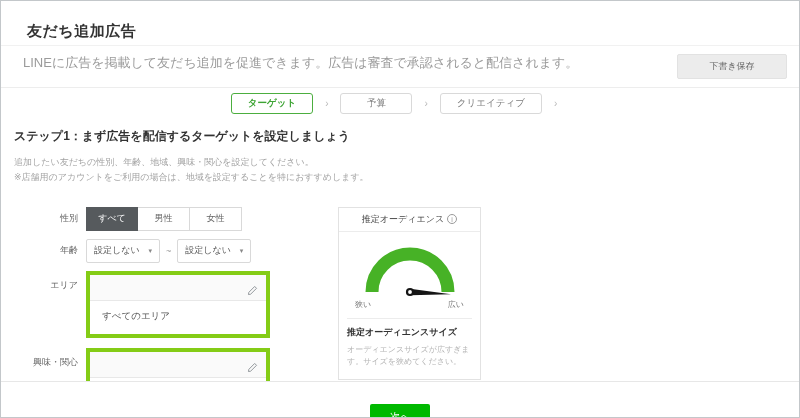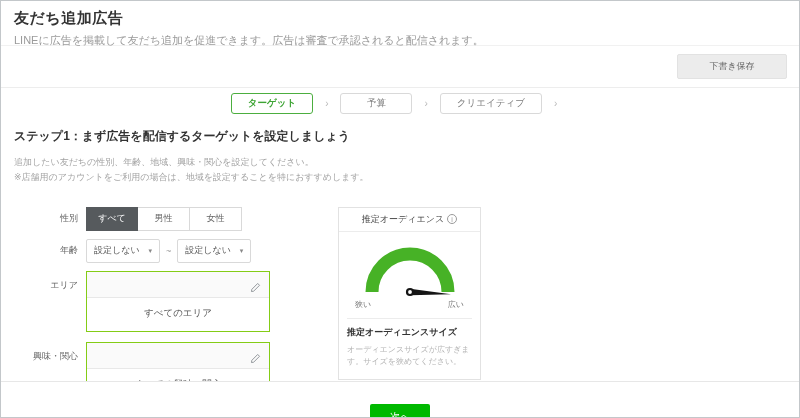--- a/index.html
+++ b/index.html
@@ -3,22 +3,22 @@
 <meta charset="utf-8">
 <style>
   html,body{margin:0;padding:0;background:#fff;}
   .page{
     position:relative;width:800px;height:418px;box-sizing:border-box;
     border:1px solid #c3c7ca;background:#fff;overflow:hidden;
     font-family:"Liberation Sans","DejaVu Sans",sans-serif;color:#333;
   }
   
   .hdr{height:45px;box-sizing:border-box;padding:8px 13px 0;border-bottom:1px solid #f1f1f1;}
-  .hdr h1{margin:0;font-size:15px;font-weight:700;color:#333;letter-spacing:.5px;}
-  .hdr p{margin:5px 0 0;font-size:11px;color:#9b9b9b;}
+  .hdr h1{margin:13px;font-size:15px;font-weight:700;color:#333;letter-spacing:.5px;}
+  .hdr p{margin:5px 9px 0;font-size:13px;color:#9b9b9b;}
   
   .toolbar{height:41px;border-bottom:1px solid #ededed;position:relative;}
   .save-draft{position:absolute;right:12px;top:8px;width:110px;height:25px;
     background:#ececec;border:1px solid #e2e2e2;color:#666;font-size:9px;border-radius:2px;
     font-family:inherit;cursor:pointer;}
   
   .stepper{height:30px;display:flex;align-items:center;justify-content:center;}
   .step{height:21px;min-width:72px;padding:0 16px;box-sizing:border-box;display:flex;align-items:center;
     justify-content:center;background:#fff;border:1px solid #d9d9d9;border-radius:3px;
     font-size:9.5px;color:#7d7d7d;font-family:inherit;cursor:pointer;}
@@ -38,21 +38,21 @@
   .seg{display:flex;}
   .seg-btn{width:52px;height:24px;background:#fff;border:1px solid #d9d9d9;border-left:none;
     font-size:9px;color:#666;font-family:inherit;cursor:pointer;}
   .seg-btn:first-child{border-left:1px solid #d9d9d9;}
   .seg-btn.selected{background:#565a5d;border-color:#565a5d;color:#fff;}
   .select{width:74px;height:24px;box-sizing:border-box;border:1px solid #d9d9d9;border-radius:2px;
     background:#fff;display:flex;align-items:center;justify-content:space-between;
     padding:0 7px;font-size:9px;color:#555;cursor:pointer;}
   .caret{font-size:7px;color:#888;}
   .tilde{margin:0 6px;color:#999;font-size:9px;}
-  .edit-box{width:184px;box-sizing:border-box;border:1px solid #84cc16;background:#fff;text-align:center;}
+  .edit-box{width:184px;box-sizing:border-box;border:4px solid #84cc16;background:#fff;}
   .edit-strip{height:25px;background:#fafafa;border-bottom:1px solid #e8e8e8;position:relative;cursor:text;}
   .pencil{position:absolute;right:8px;top:7px;cursor:pointer;}
   .edit-value{padding:9px 12px 11px;font-size:9.5px;color:#555;}
   .row-area{margin-bottom:10px;}
   
   .panel{width:143px;margin-left:9px;box-sizing:border-box;border:1px solid #e2e2e2;background:#fff;}
   .panel-header{height:23px;border-bottom:1px solid #ececec;display:flex;align-items:center;
     justify-content:center;gap:3px;font-size:9px;color:#444;}
   .info-circle{width:10px;height:10px;box-sizing:border-box;border:1px solid #9a9a9a;border-radius:50%;
     font-size:7px;color:#9a9a9a;display:flex;align-items:center;justify-content:center;line-height:1;cursor:pointer;}

